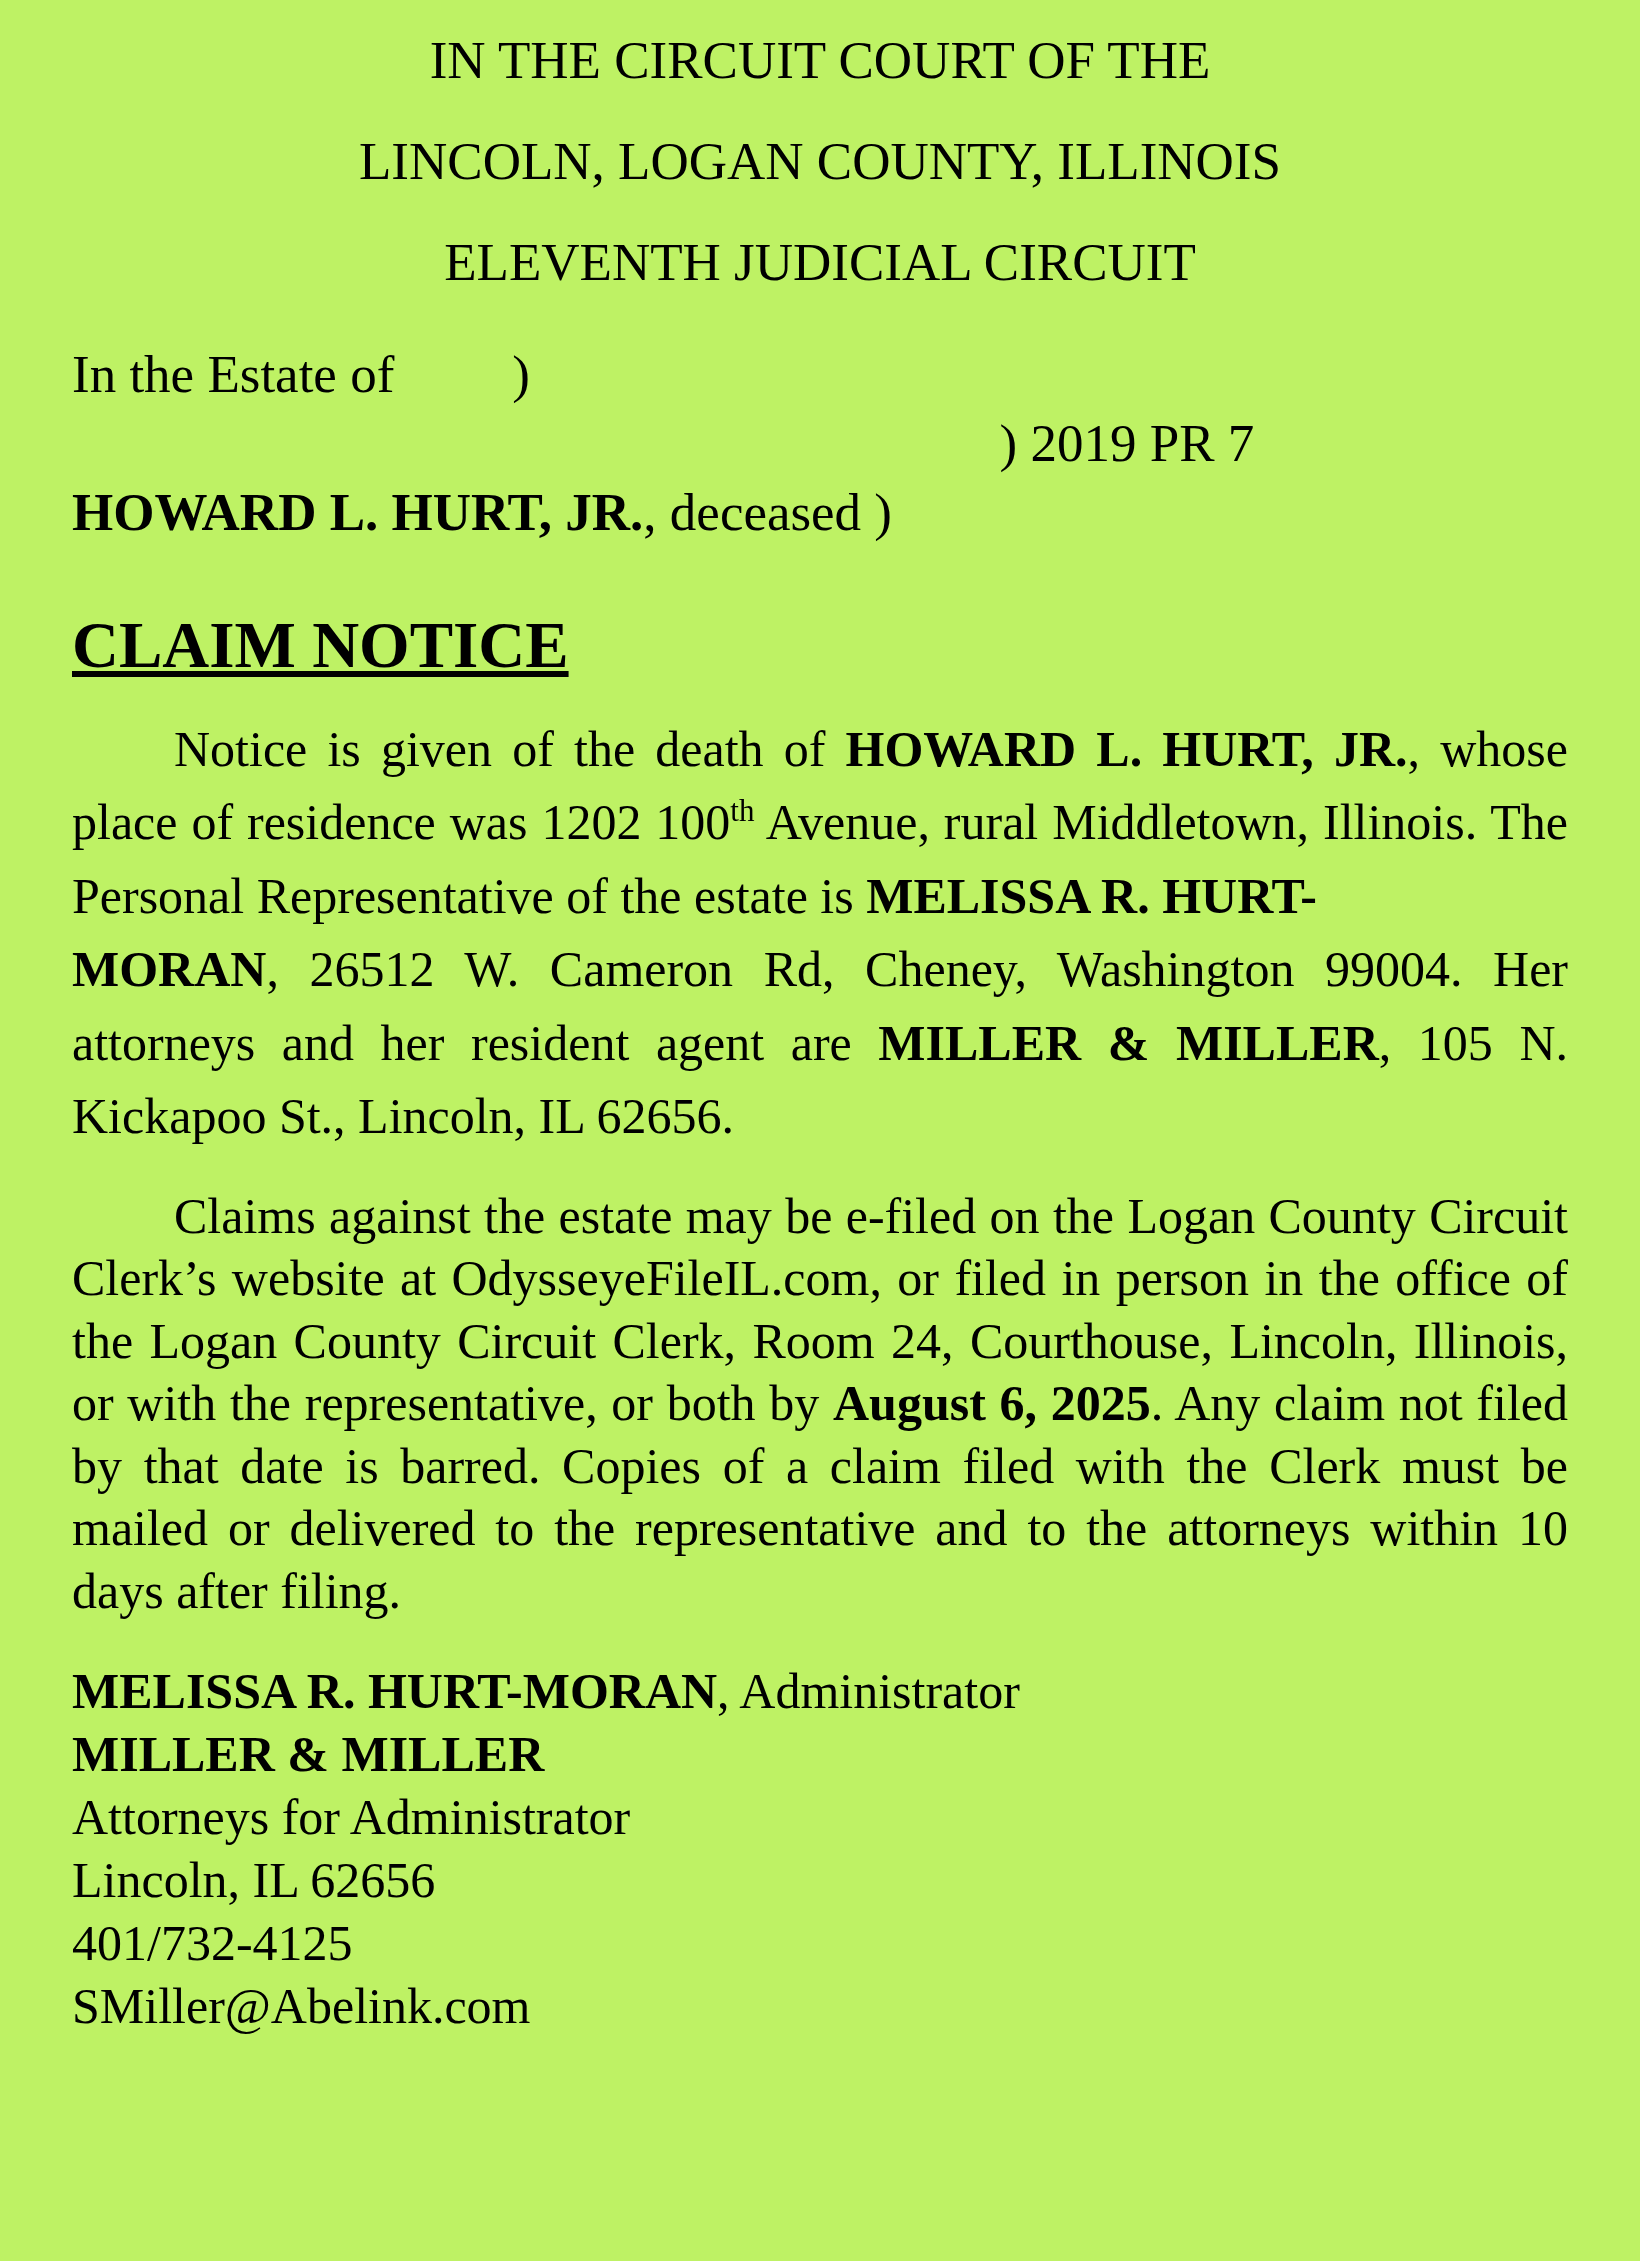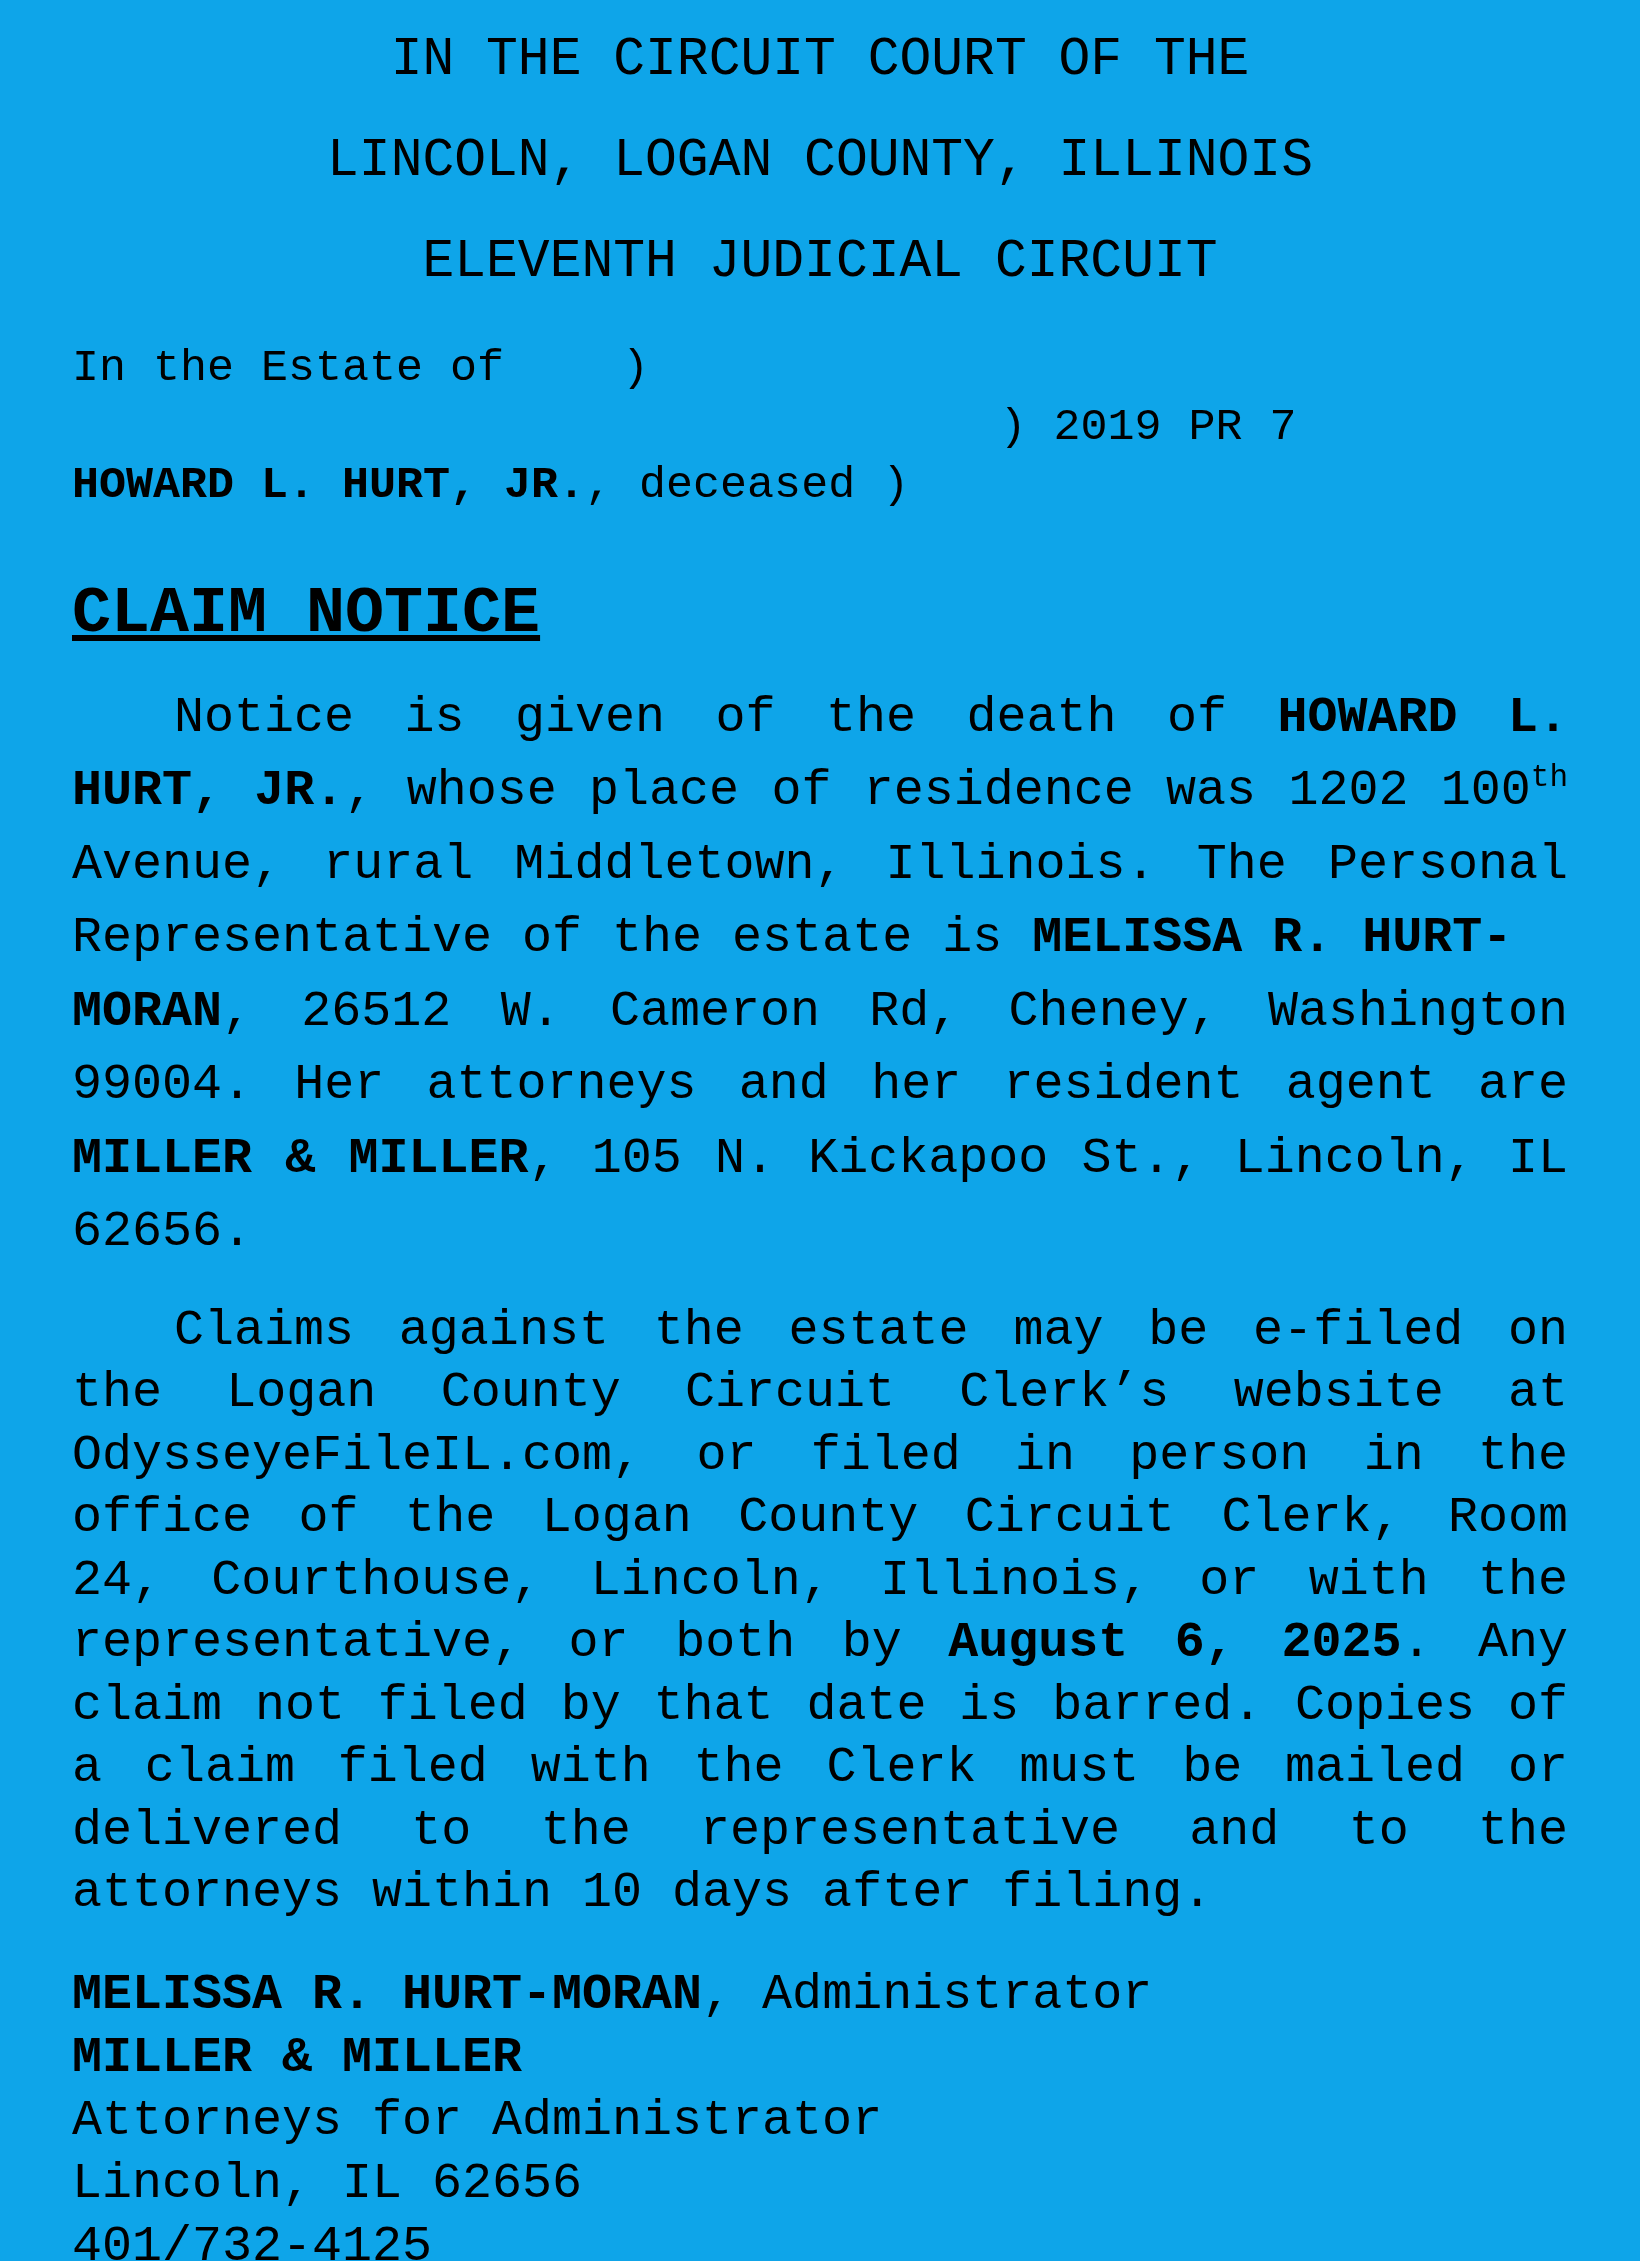--- a/index.html
+++ b/index.html
@@ -5,42 +5,42 @@
   html, body {
     margin: 0;
     padding: 0;
     background: #ffffff;
   }
   .page {
     position: relative;
     width: 1640px;
     height: 2261px;
     box-sizing: border-box;
-    background: #0ea5e9;
+    background: #bef264;
     color: #000000;
-    font-family: Liberation Mono, monospace;
+    font-family: Liberation Serif, serif;
     font-size: 50px;
     padding: 30px 72px 19px 72px;
     overflow: hidden;
   }
 
   
   .court-header {
     text-align: center;
     font-size: 53px;
   }
   .court-header .hline {
     margin-bottom: 41px;
     white-space: nowrap;
   }
 
   
   .caption {
     margin-top: 48px;
-    font-size: 45px;
+    font-size: 53px;
     line-height: 1.3;
   }
   .cap-paren {
     margin-left: 118px;
   }
   .cap-row2 {
     padding-left: 62%;
   }
   .b {
     font-weight: bold;

